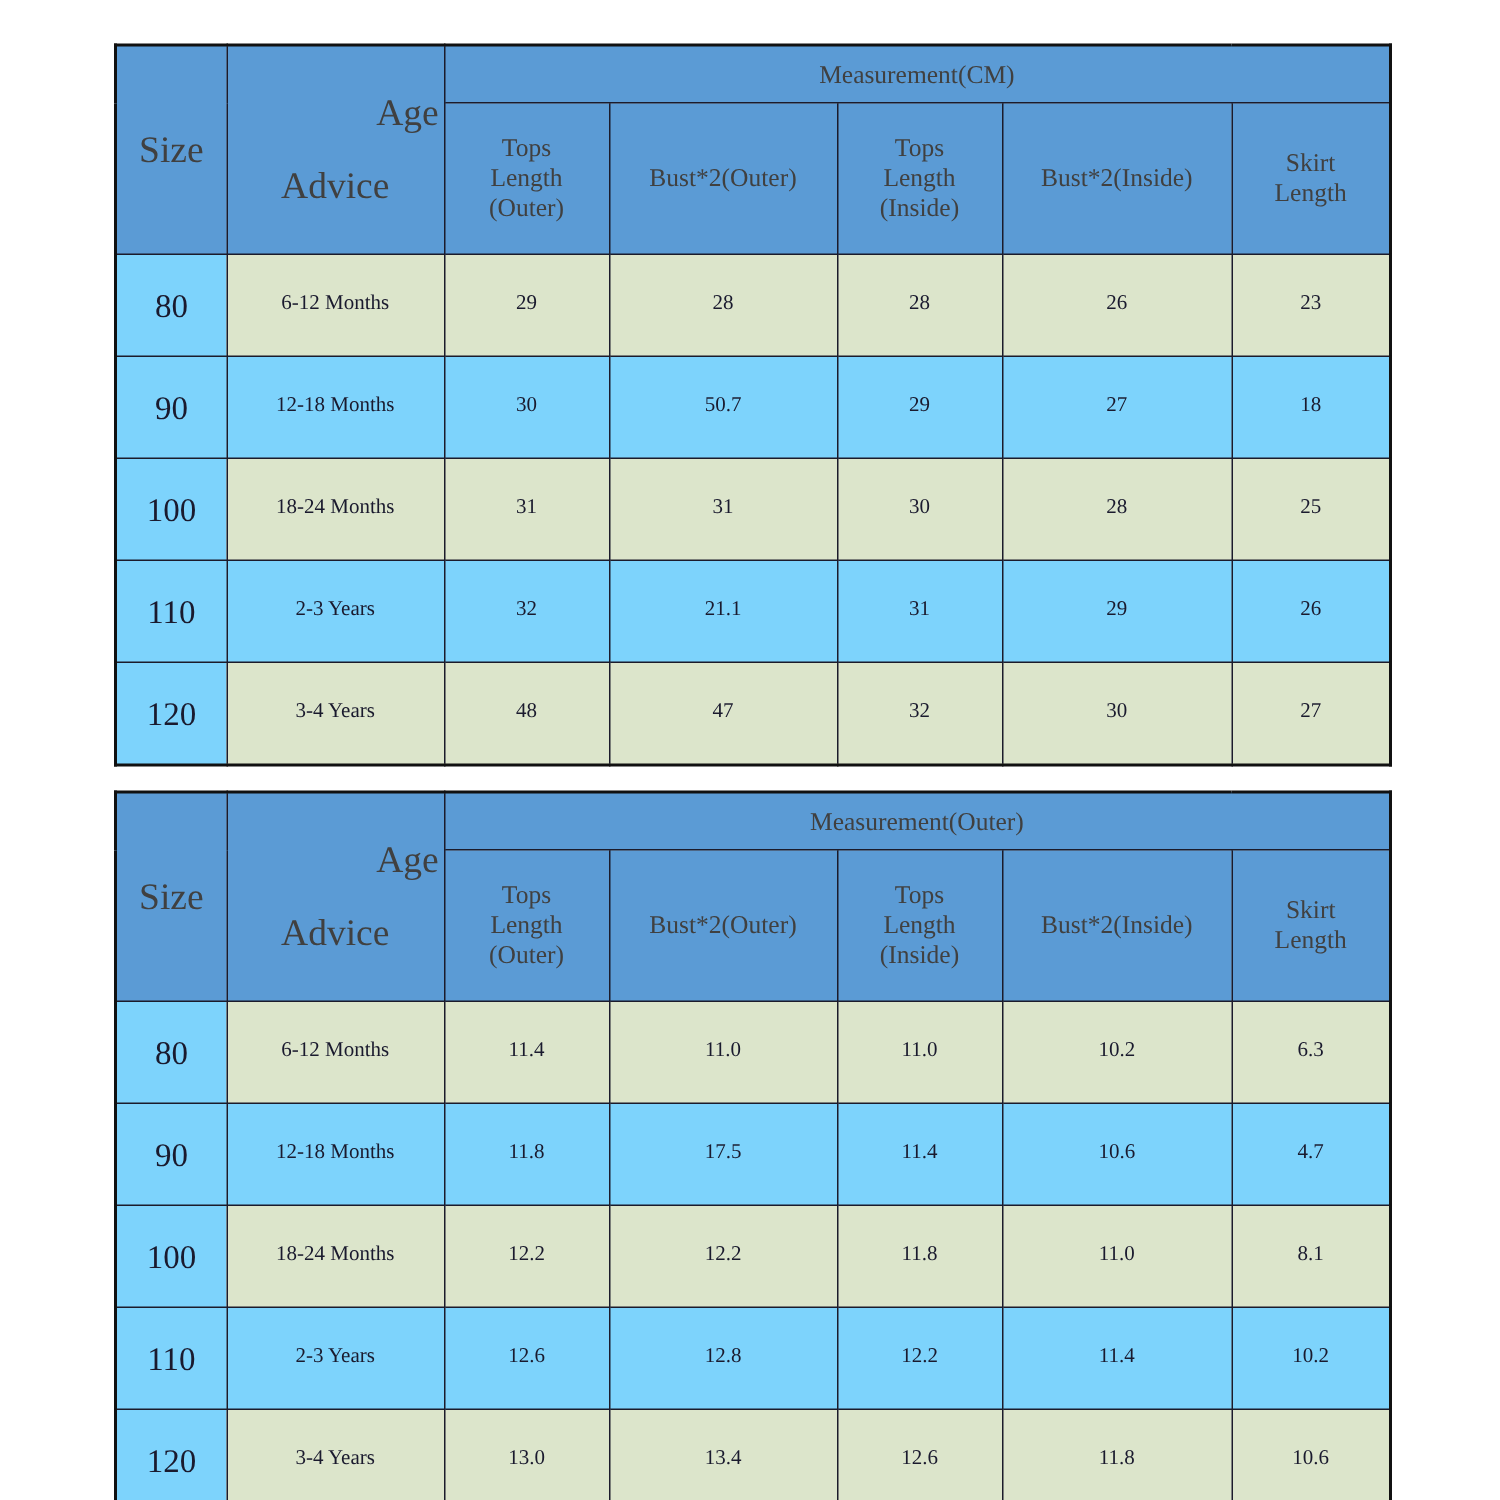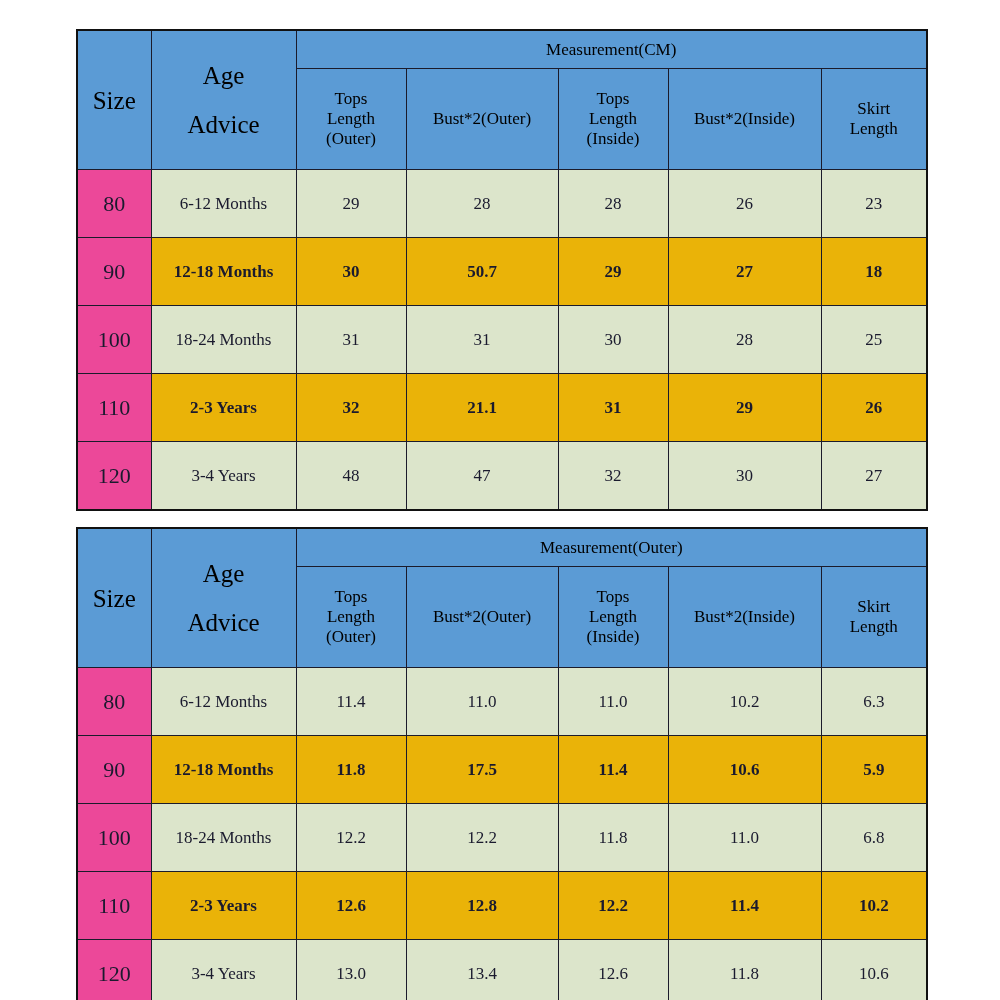--- a/index.html
+++ b/index.html
@@ -47,48 +47,48 @@
   col.c-age     { width: 145px; }
   col.c-topso   { width: 110px; }
   col.c-busto   { width: 152px; }
   col.c-topsi   { width: 110px; }
   col.c-busti   { width: 153px; }
   col.c-skirt   { width: 106px; }
 
   
   .hdr {
     background: #5B9BD5;
-    color: #000000;
+    color: #404040;
   }
   .hdr-size, .hdr-age {
     font-size: 25px;
   }
   .hdr-age .age-line { display: block; }
-  .hdr-age .age-line.top { margin-bottom: 20px; }
+  .hdr-age .age-line.top { margin-bottom: 20px; text-align: right; }
   .hdr-group {
     font-size: 17px;
     height: 33px;
   }
   .hdr-sub {
     font-size: 17px;
     height: 96px;
   }
 
   
   .cell-size {
-    background: #ec4899;
+    background: #7dd3fc;
     font-size: 22px;
     height: 63px;
   }
   .cell-data {
-    font-size: 17px;
+    font-size: 14px;
     height: 63px;
   }
   tr.row-green .cell-data { background: #DCE5CB; }
-  tr.row-yellow .cell-data { background: #eab308; font-weight: bold; }
+  tr.row-yellow .cell-data { background: #7dd3fc; }
 </style>
 </head>
 <body>
 
 <div class="page">
   <table class="size-table" id="table-cm">
       <colgroup>
         <col class="c-size">
         <col class="c-age">
         <col class="c-topso">
@@ -229,30 +229,30 @@
           <td class="cell-data">10.2</td>
           <td class="cell-data">6.3</td>
         </tr>
         <tr class="row-yellow">
           <td class="cell-size">90</td>
           <td class="cell-data">12-18 Months</td>
           <td class="cell-data">11.8</td>
           <td class="cell-data">17.5</td>
           <td class="cell-data">11.4</td>
           <td class="cell-data">10.6</td>
-          <td class="cell-data">5.9</td>
+          <td class="cell-data">4.7</td>
         </tr>
         <tr class="row-green">
           <td class="cell-size">100</td>
           <td class="cell-data">18-24 Months</td>
           <td class="cell-data">12.2</td>
           <td class="cell-data">12.2</td>
           <td class="cell-data">11.8</td>
           <td class="cell-data">11.0</td>
-          <td class="cell-data">6.8</td>
+          <td class="cell-data">8.1</td>
         </tr>
         <tr class="row-yellow">
           <td class="cell-size">110</td>
           <td class="cell-data">2-3 Years</td>
           <td class="cell-data">12.6</td>
           <td class="cell-data">12.8</td>
           <td class="cell-data">12.2</td>
           <td class="cell-data">11.4</td>
           <td class="cell-data">10.2</td>
         </tr>

